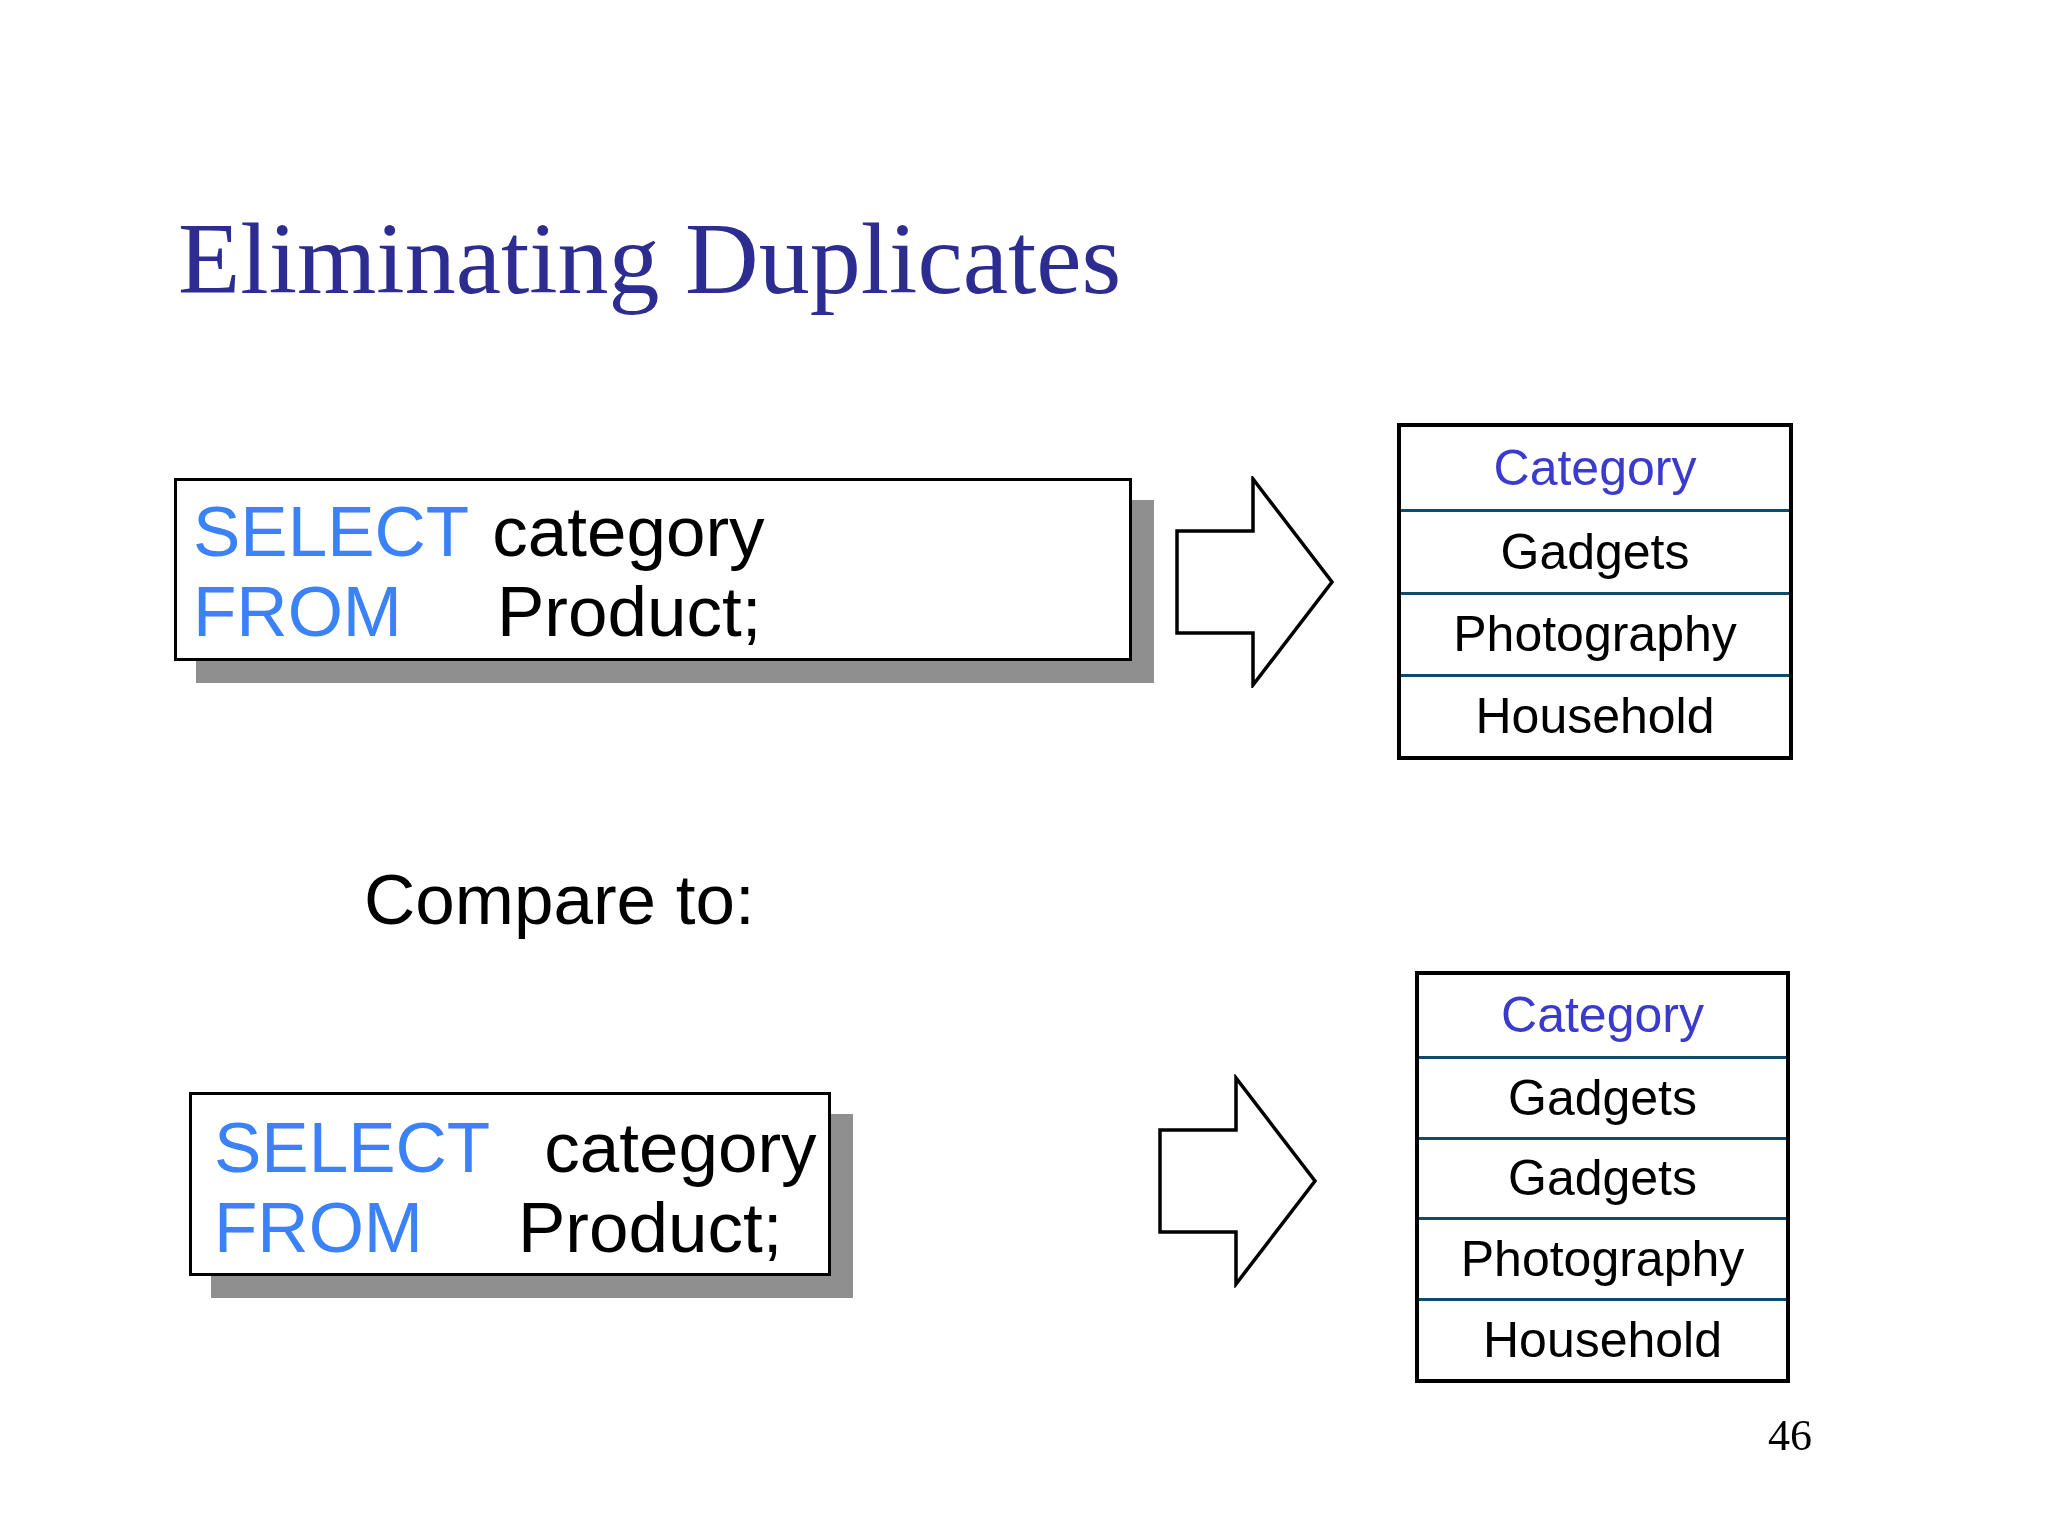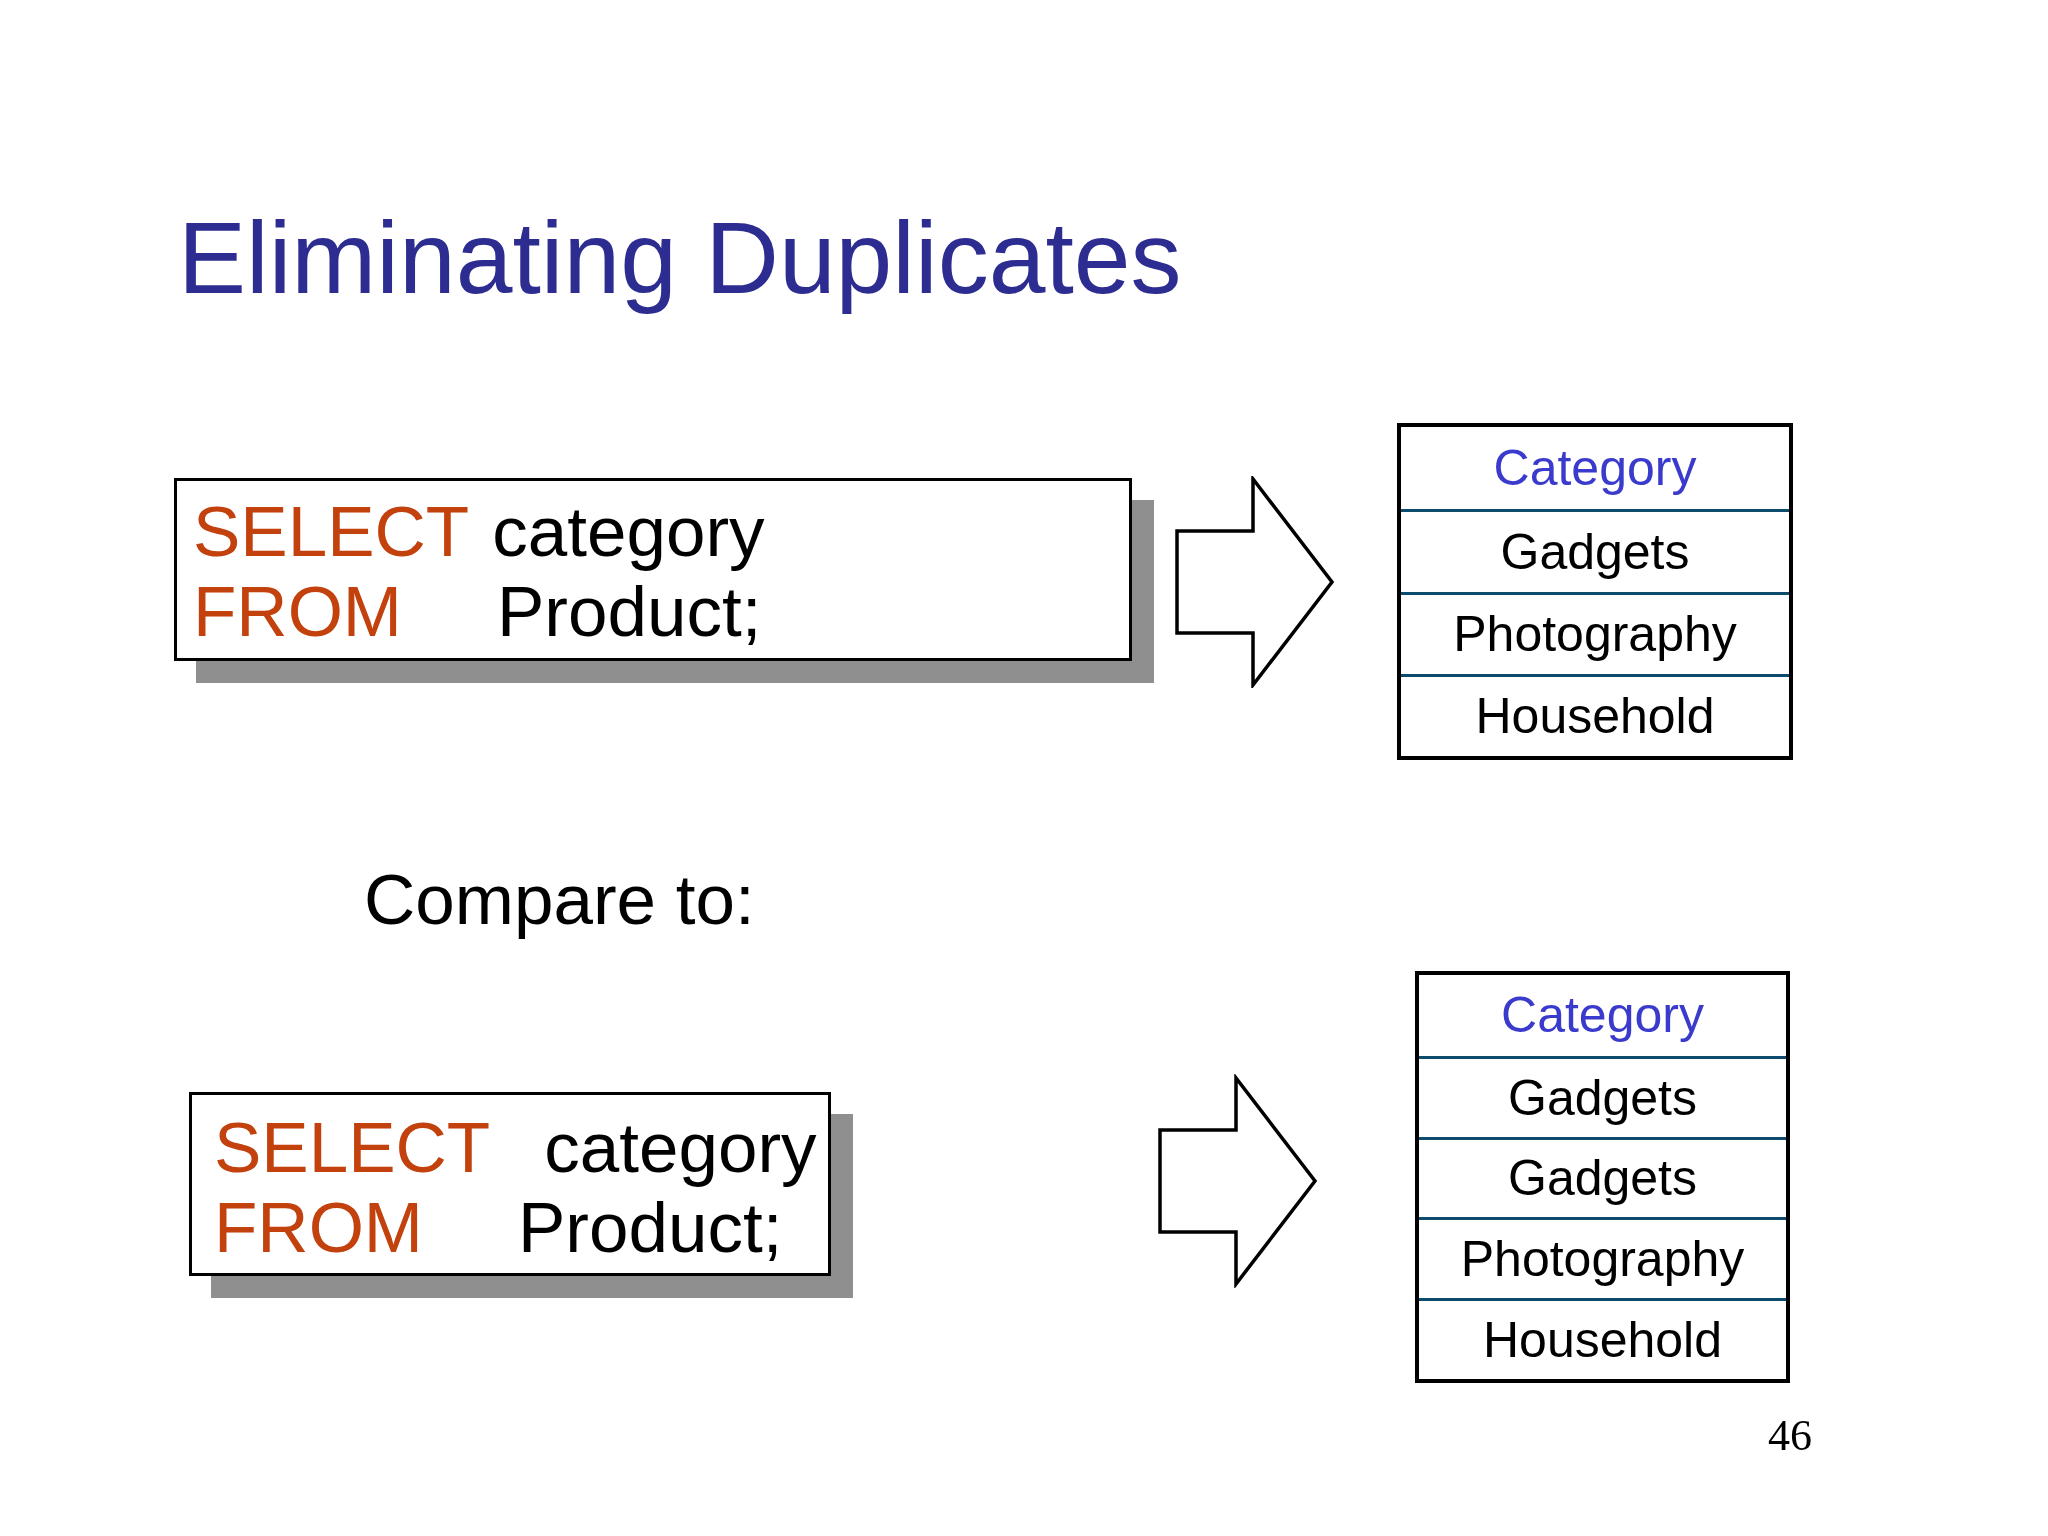--- a/index.html
+++ b/index.html
@@ -13,35 +13,36 @@
   }
   .abs { position: absolute; }
 
   
   #slide-title {
     left: 178px; top: 200px;
     font-size: 102px;
     font-weight: 400;
     color: #2D2D91;
     white-space: nowrap;
+    font-family: Liberation Serif, serif;
   }
 
   
   .qbox {
     background: #FFFFFF;
     border: 3px solid #000000;
     box-shadow: 22px 22px 0 #8F8F8F;
     box-sizing: border-box;
     font-size: 71px;
     line-height: 80px;
   }
   #qbox1 { left: 174px; top: 478px; width: 958px; height: 183px; padding: 11px 0 0 16px; }
   #qbox2 { left: 189px; top: 1092px; width: 642px; height: 184px; padding: 13px 0 0 22px; }
   .code-line { display: flex; white-space: pre; }
-  .kw  { color: #c2410c; }
+  .kw  { color: #3b82f6; }
   .mod { color: #FA5252; }
   .arg { color: #000000; }
   .ml-distinct { margin-left: 37px; }
   .ml-cat1 { margin-left: 23px; }
   .ml-prod1 { margin-left: 95px; }
   .ml-cat2 { margin-left: 54px; }
   .ml-prod2 { margin-left: 95px; }
 
   
   #arrow1 { left: 1175px; top: 476px; width: 160px; height: 212px; }

